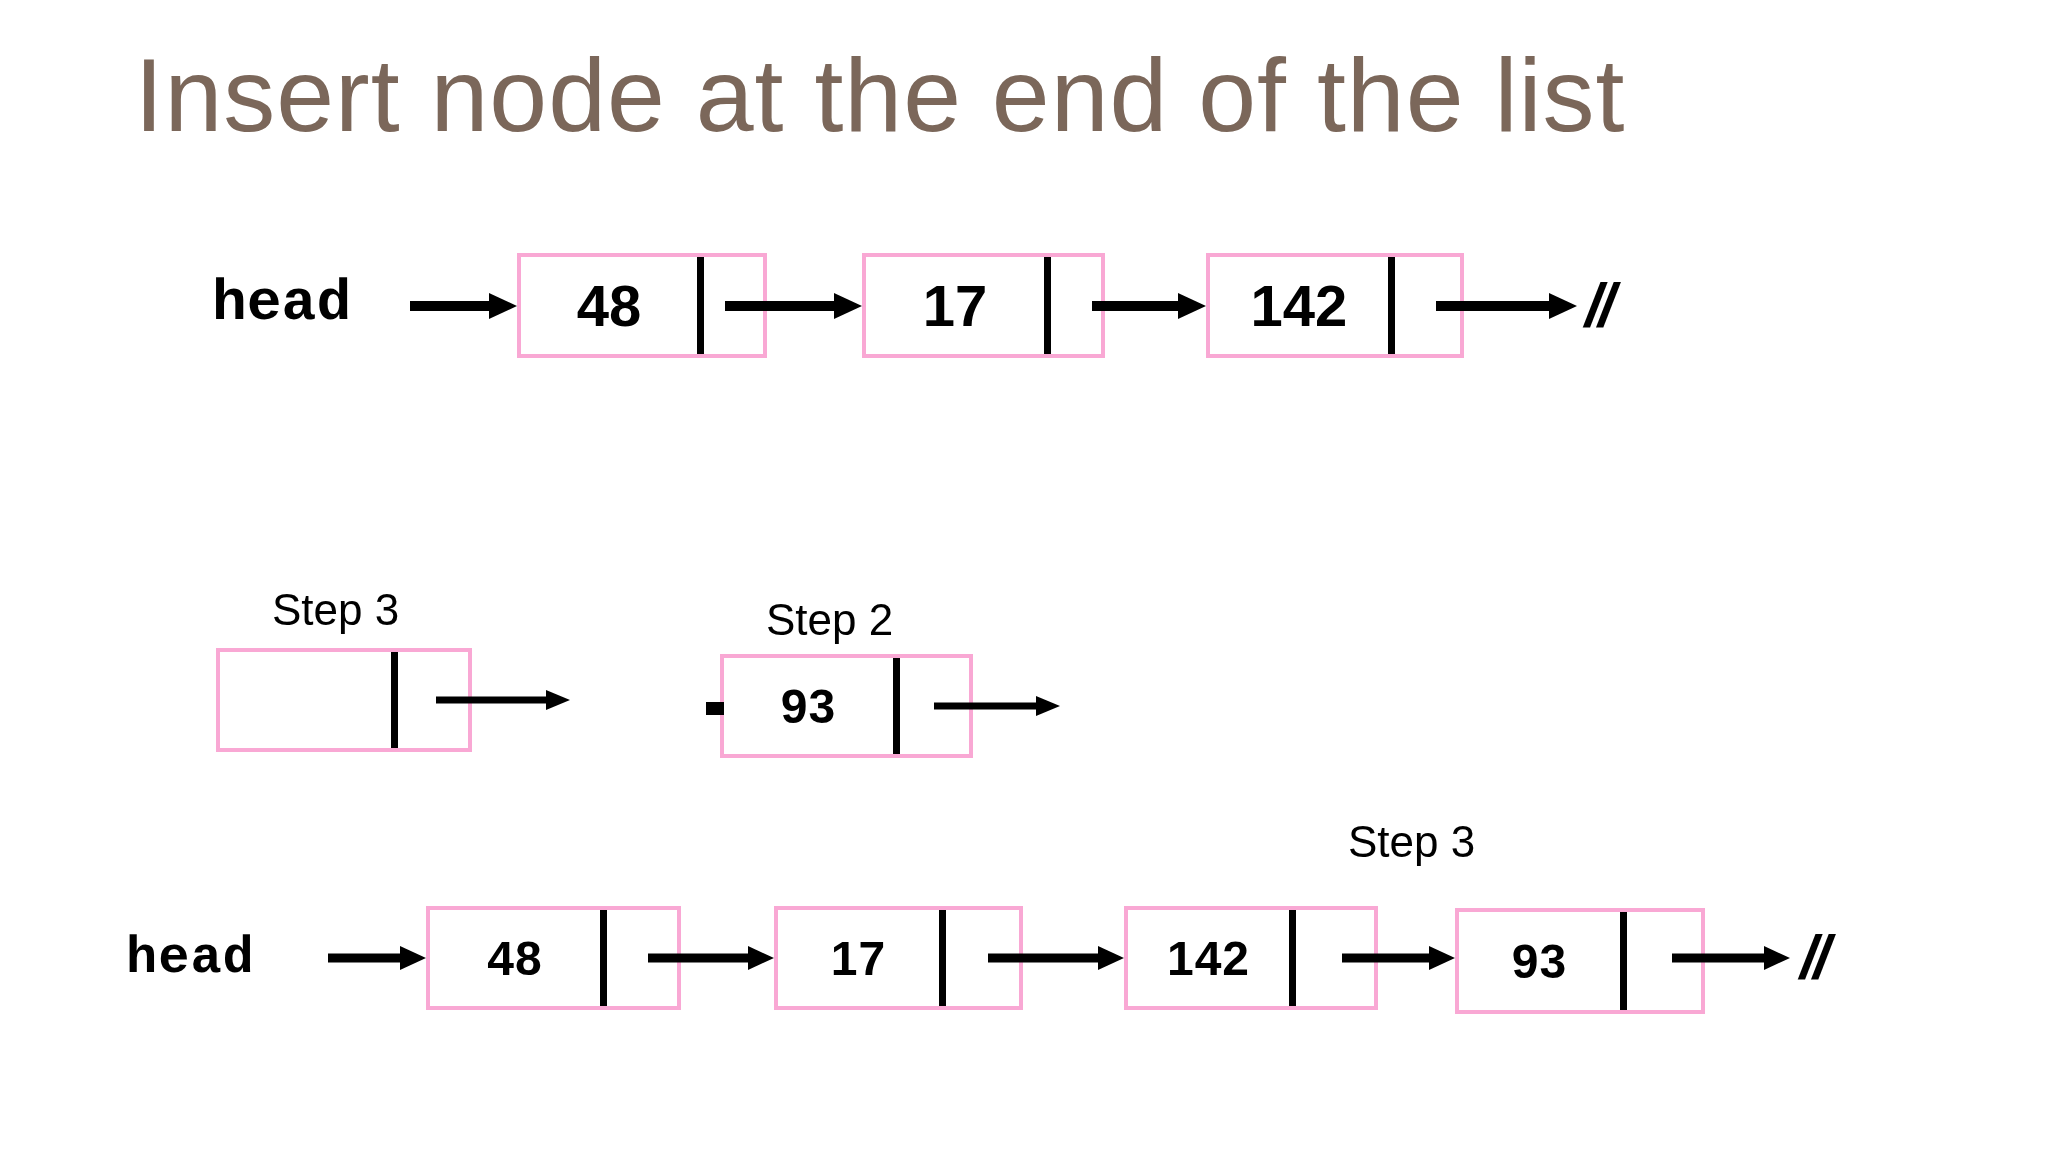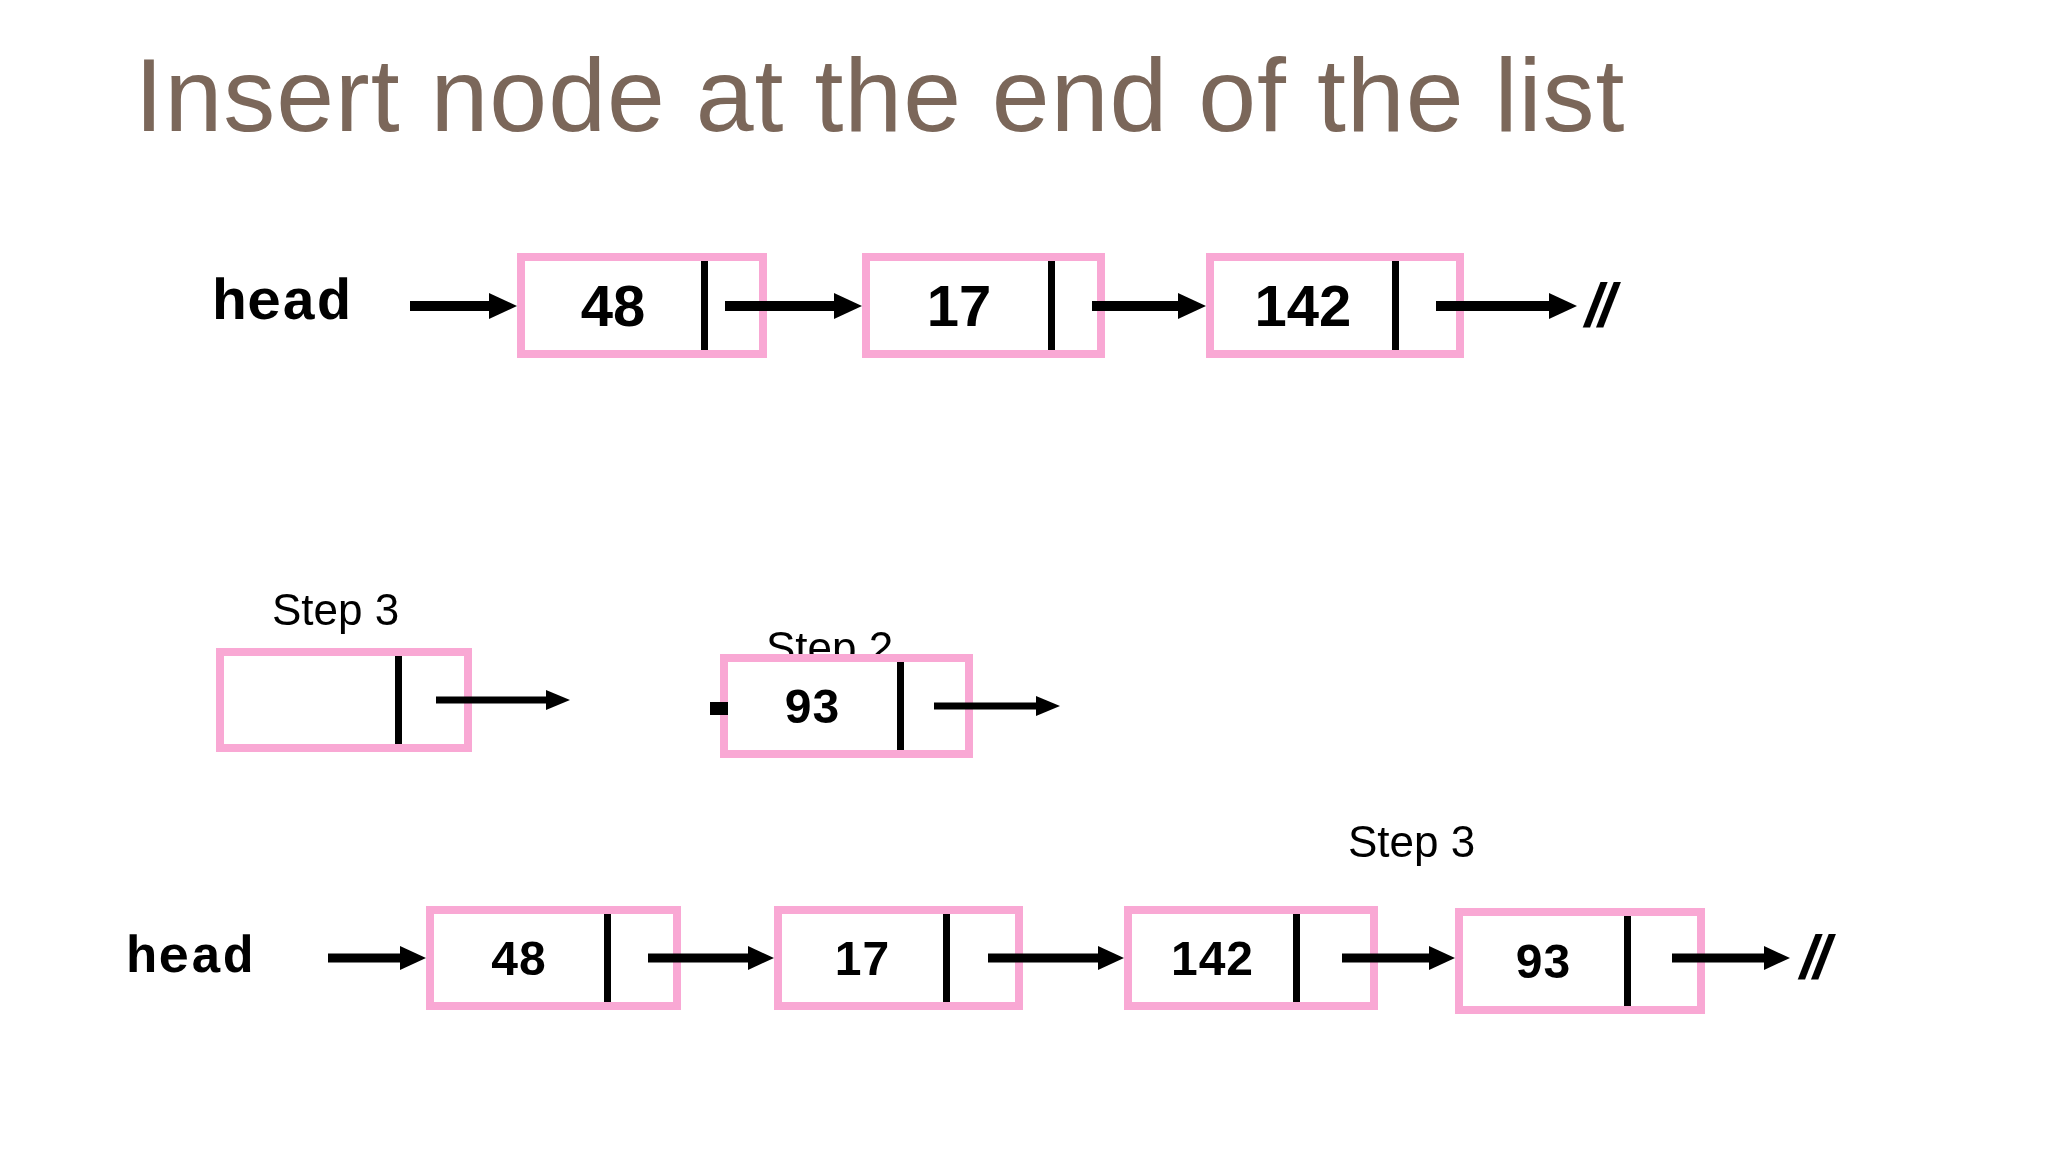--- a/index.html
+++ b/index.html
@@ -28,21 +28,21 @@
   .head-r3{left:126px;top:930px;font-size:52px;line-height:58px;letter-spacing:1px;}
   
   .step-label{
     position:absolute;
     font-size:44px;font-weight:400;line-height:48px;
   }
   
   .node{
     position:absolute;
     display:flex;
-    border:8px solid #f9a8d4;
+    border:4px solid #f9a8d4;
     background:#fff;
     box-sizing:border-box;
   }
   .node .data{
     display:flex;align-items:center;justify-content:center;
     border-right:7px solid #000;
     font-weight:bold;
     box-sizing:border-box;
   }
   .node .ptr{box-sizing:border-box;}
@@ -121,21 +121,21 @@
   <div class="node" style="left:216px;top:648px;width:256px;height:104px">
     <div class="data v56" style="width:178px"></div>
     <div class="ptr" style="flex:1"></div>
   </div>
 
   <div class="arrow th7" style="left:436px;top:700px;width:134px">
       <i class="shaft"></i>
       <i class="tip"></i>
     </div>
 
-  <div class="step-label" style="left:766px;top:624px">Step 2</div>
+  <div class="step-label" style="left:766px;top:596px">Step 2</div>
 
   <div class="node" style="left:720px;top:654px;width:253px;height:104px">
     <i class="nub"></i>
     <div class="data v48" style="width:176px">93</div>
     <div class="ptr" style="flex:1"></div>
   </div>
 
   <div class="arrow th7" style="left:934px;top:706px;width:126px">
       <i class="shaft"></i>
       <i class="tip"></i>

